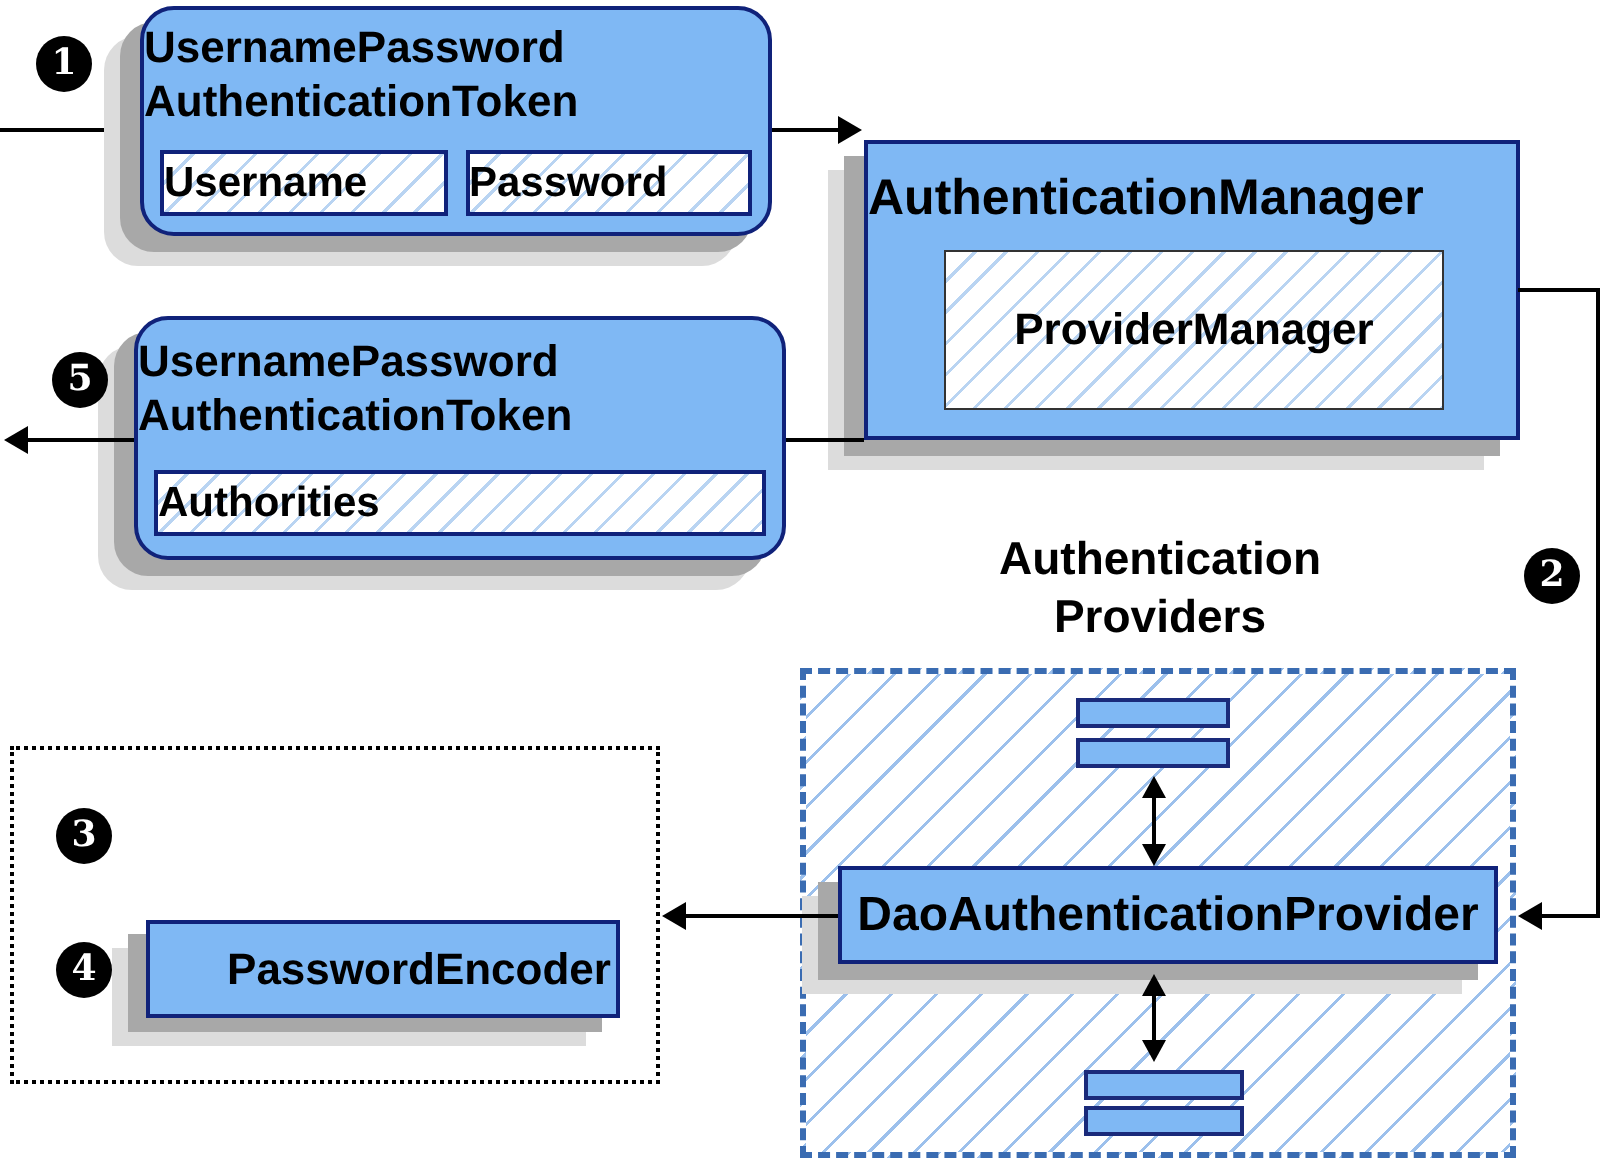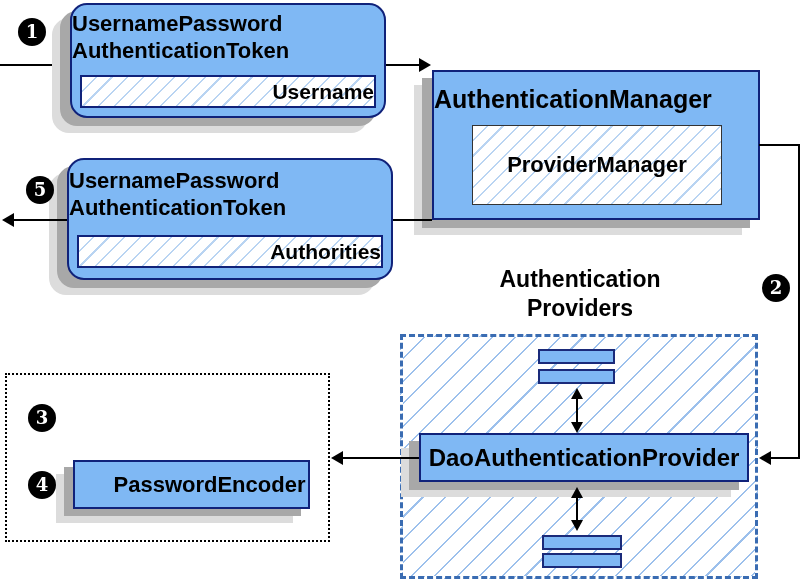--- a/index.html
+++ b/index.html
@@ -20,21 +20,21 @@
   
   .hatch{
     background-color:#fff;
     background-image:repeating-linear-gradient(135deg,rgba(0,0,0,0) 0 9.5px,#b9d4f2 9.5px 11px);
   }
 
   .box-title{position:absolute;left:0;right:0;font-size:22px;line-height:27px;}
   .fields{position:absolute;left:8px;right:8px;display:flex;gap:9px;}
   .field{
     flex:1;height:33px;border:2px solid #10227a;
-    text-align:right;font-size:21px;line-height:29px;overflow:hidden;
+    text-align:left;font-size:21px;line-height:29px;overflow:hidden;
   }
 
   
   .dashed-area{
     position:absolute;border:3px dashed #3a6cb2;
     background-color:#fff;
     background-image:repeating-linear-gradient(135deg,rgba(0,0,0,0) 0 14.5px,#9cc0ec 14.5px 16px);
   }
   
   .dotted-area{position:absolute;border:2px dotted #000;background:#fff;}
@@ -67,20 +67,21 @@
   <div class="hline" style="left:0;top:64px;width:70px;"></div>
   <div class="badge" style="left:18px;top:18px;">1</div>
 
   <div class="box-blue rounded" style="left:70px;top:3px;width:316px;height:115px;">
     <div class="box-title" style="top:5px;">
       <div>UsernamePassword</div>
       <div>AuthenticationToken</div>
     </div>
     <div class="fields" style="top:70px;">
       <div class="field hatch">Username</div>
+      <div class="field hatch">Password</div>
     </div>
   </div>
 
   <div class="hline" style="left:386px;top:64px;width:34px;"></div>
   <div class="tri tri-r" style="left:419px;top:58px;"></div>
 
   <div class="box-blue" style="left:432px;top:70px;width:328px;height:150px;">
     <div class="box-title" style="top:14px;font-size:25px;">AuthenticationManager</div>
     <div class="hatch center-text" style="position:absolute;left:38px;top:53px;width:250px;height:80px;border:1px solid #333;font-size:22px;">ProviderManager</div>
   </div>

